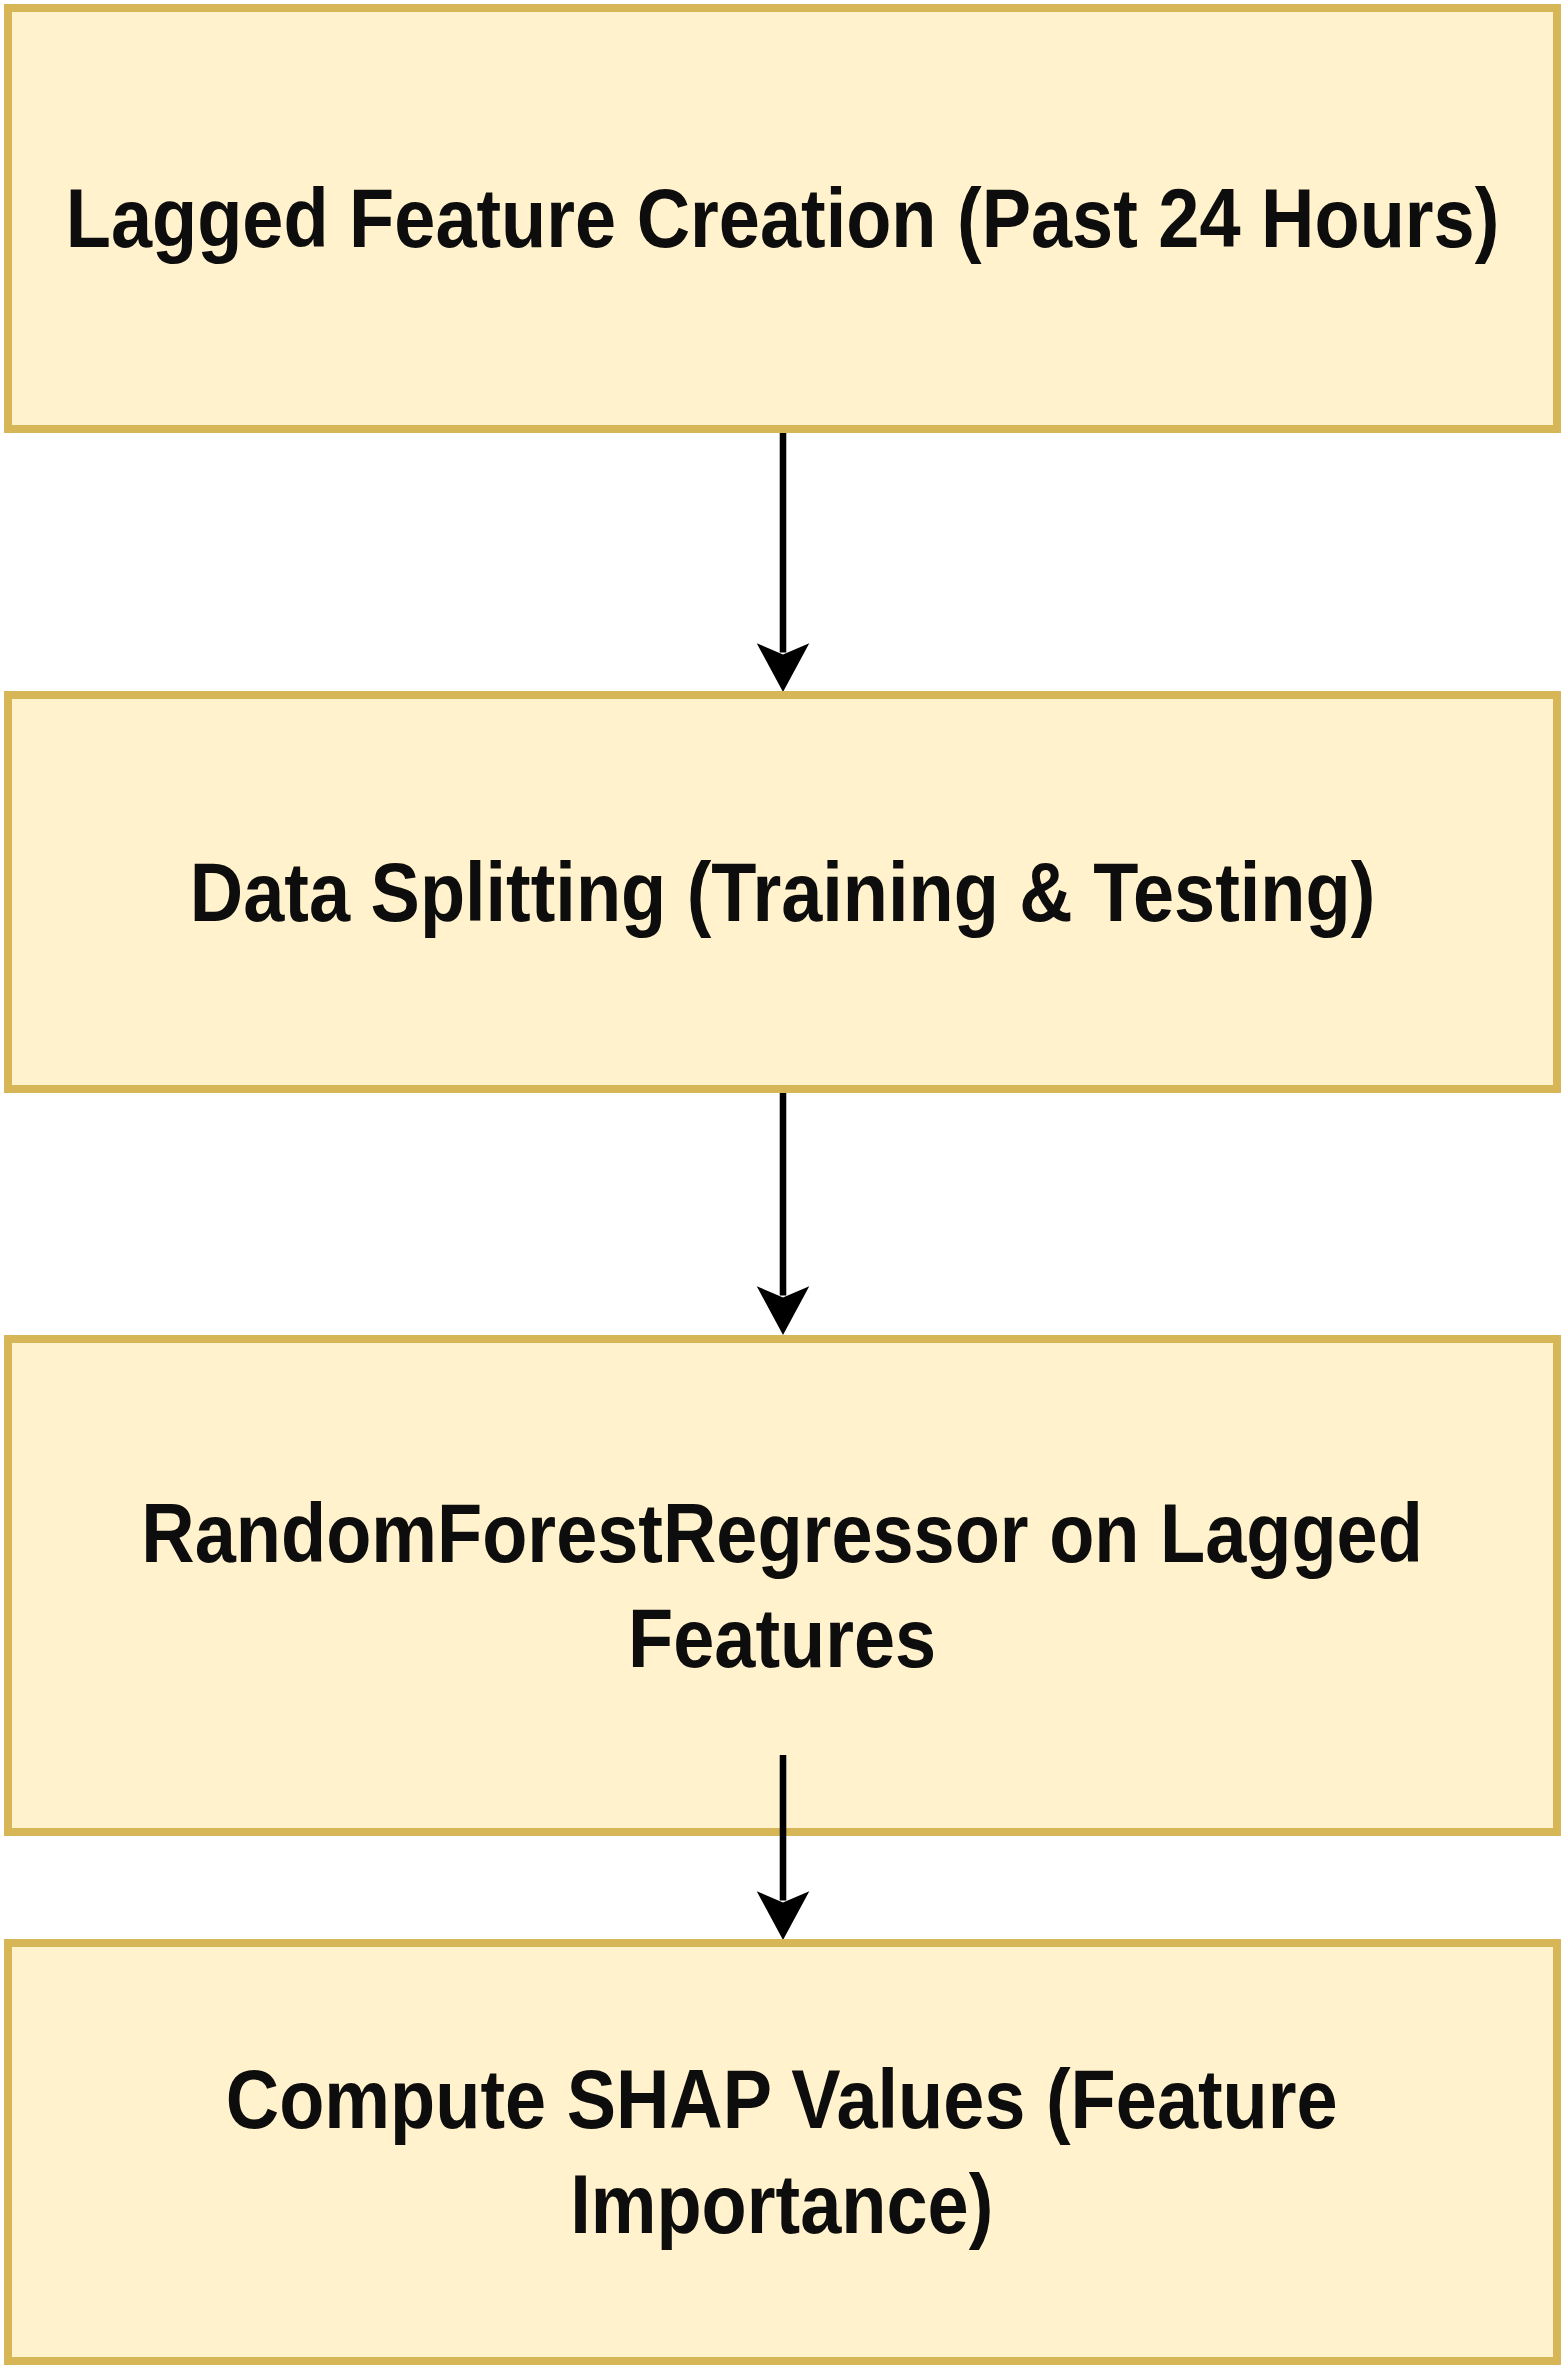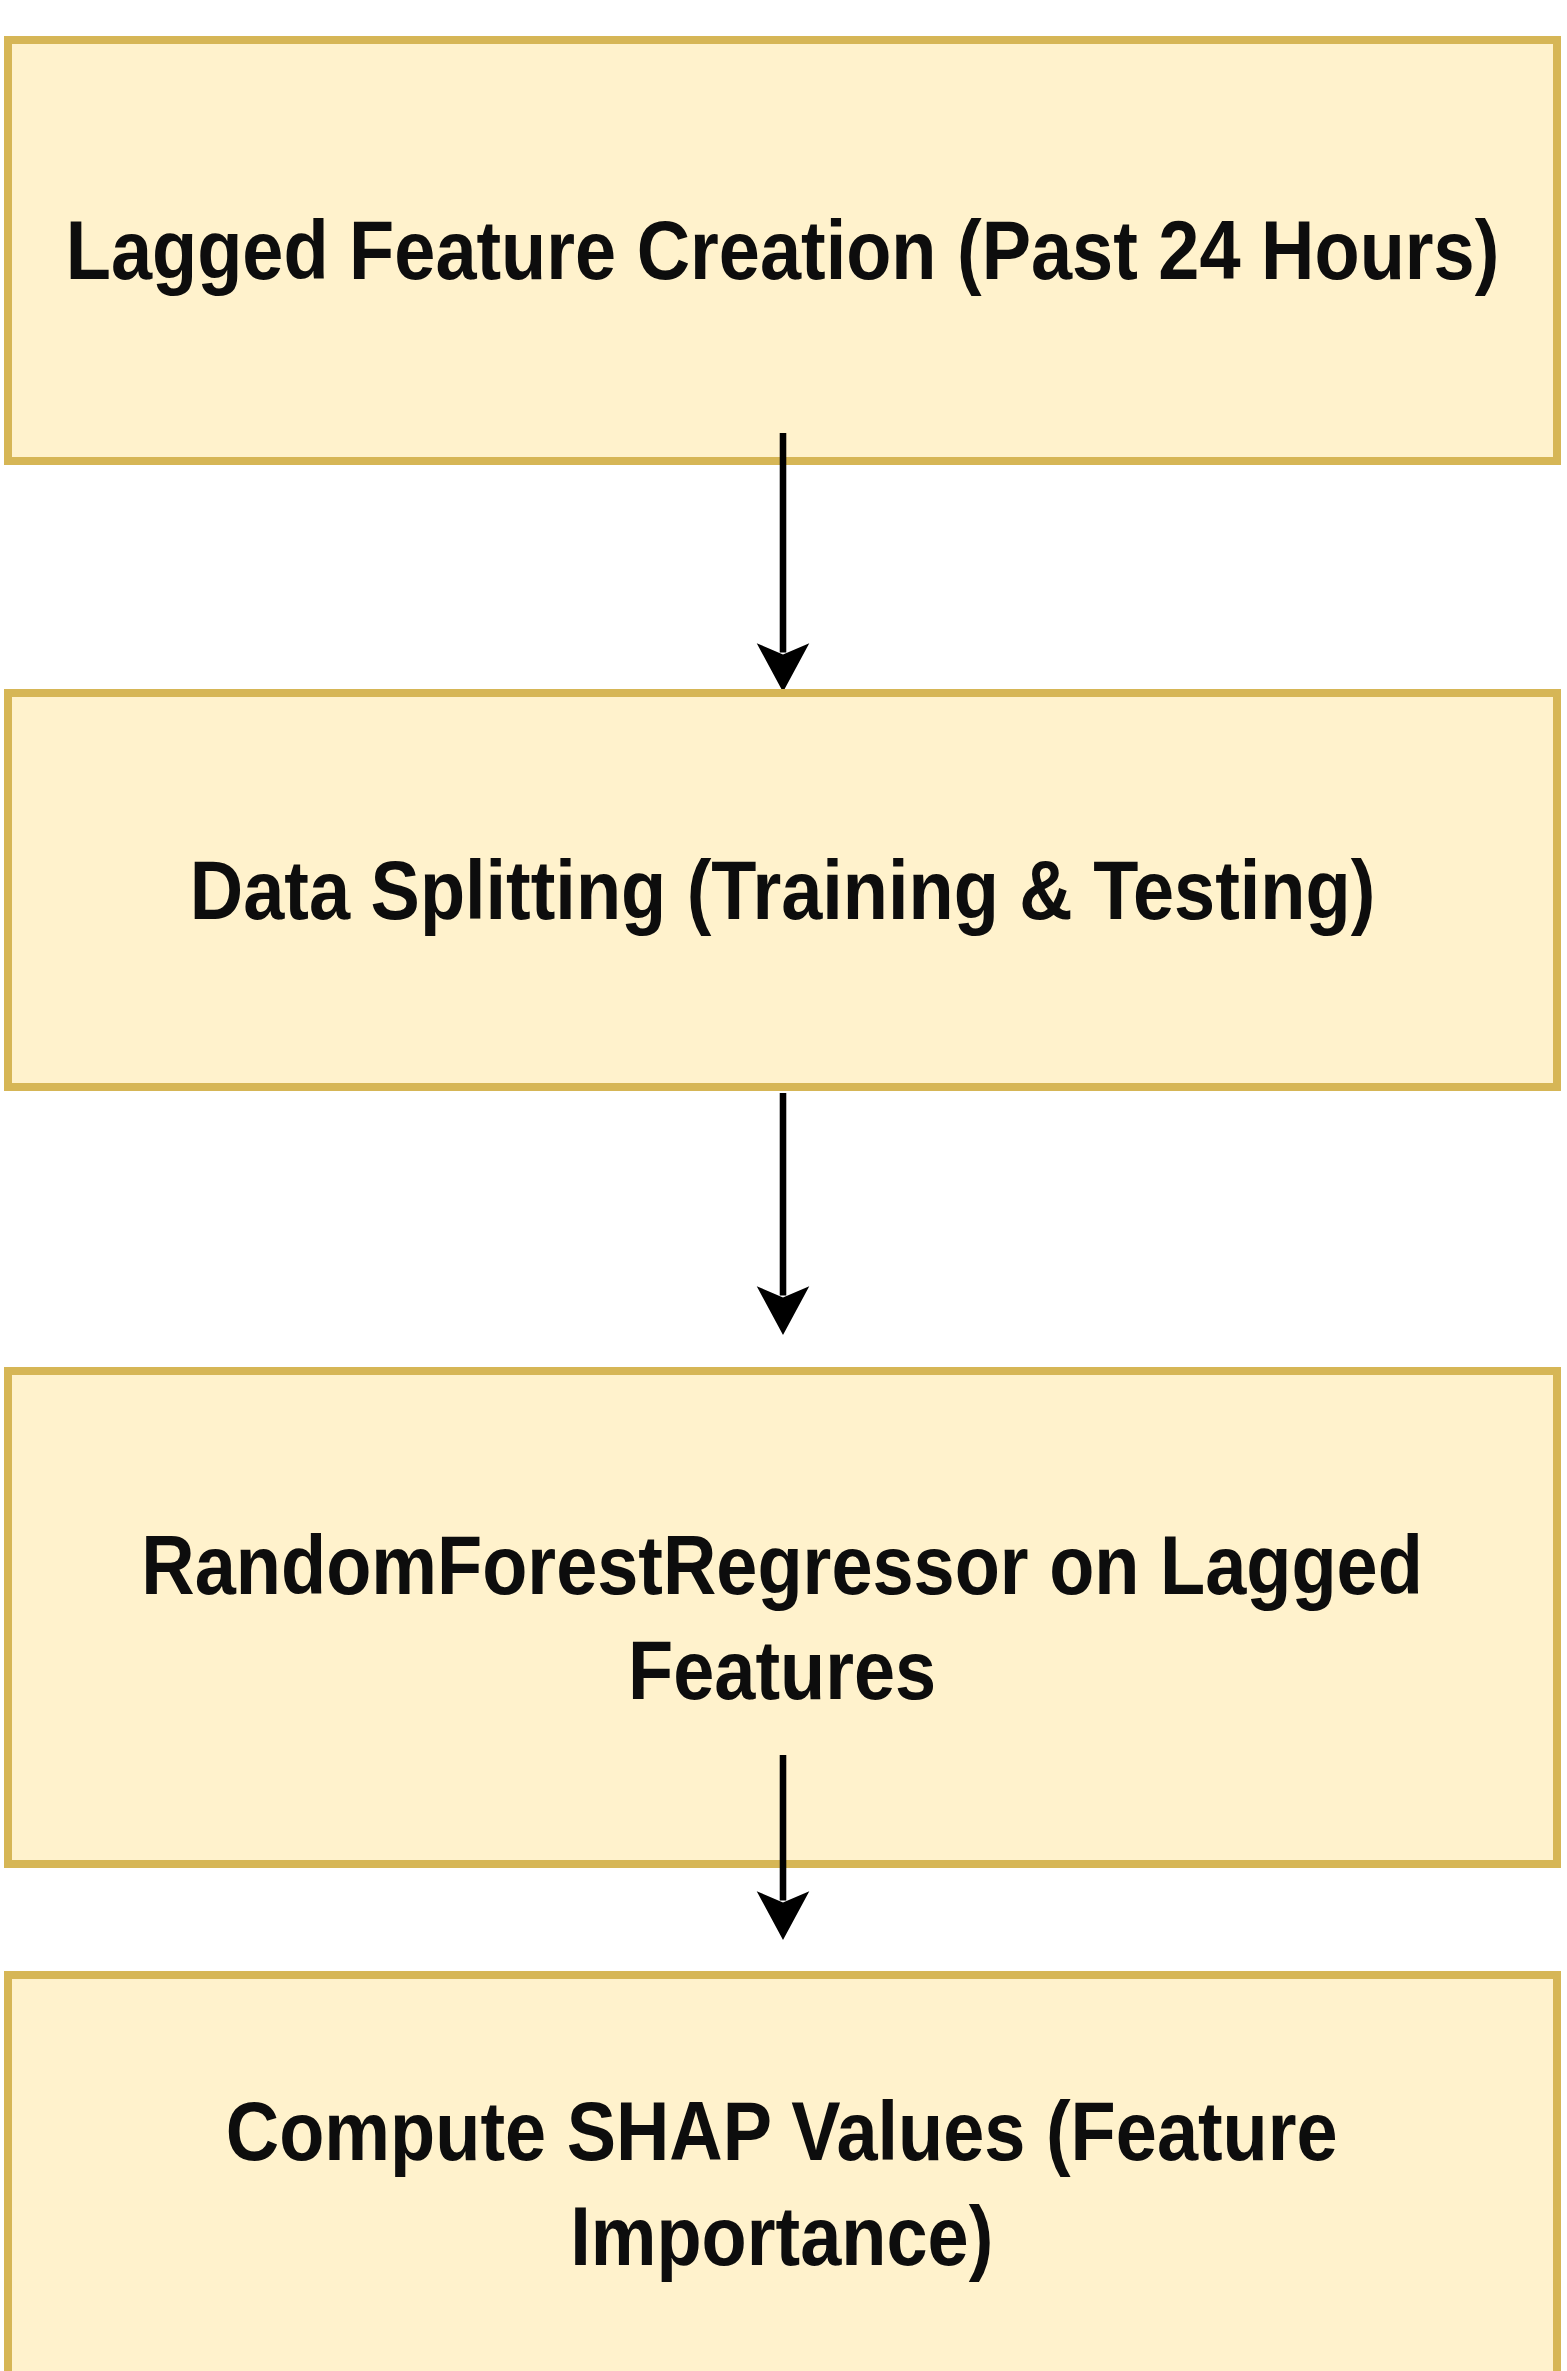--- a/index.html
+++ b/index.html
@@ -17,21 +17,20 @@
     position: absolute;
     left: 3.7px;
     width: 1557px;
     box-sizing: border-box;
     background: var(--box-fill, #FFF2CC);
     border: 8.4px solid var(--box-border, #D6B656);
     display: flex;
     align-items: center;
     justify-content: center;
     text-align: center;
-    margin-top: 32px;
   }
   .box-label {
     display: inline-block;
     font-weight: bold;
     font-size: 84px;
     line-height: 1.25;
     color: var(--text-color, #0d0d0d);
     transform: scaleX(0.88);
     transform-origin: 50% 50%;
     white-space: nowrap;
@@ -39,21 +38,21 @@
   .box-label .line {
     text-align: center;
   }
   .arrow {
     position: absolute;
     left: 750px;
     width: 66px;
     display: block;
   }
   #box-1 { top: 3.7px;    height: 429px; }
-  #box-2 { top: 657px;  height: 402px; }
+  #box-2 { top: 691px;  height: 402px; }
   #box-3 { top: 1335px; height: 501px; }
   #box-4 { top: 1939px; height: 426px; }
   #arrow-1 { top: 433px;  height: 259px; }
   #arrow-2 { top: 1093px; height: 242px; }
   #arrow-3 { top: 1755px; height: 185px; }
 </style>
 </head>
 <body style="--box-fill: #FFF2CC; --box-border: #D6B656; --text-color: #0d0d0d; background: rgb(255, 255, 255);">
 
 <div class="flow-box" id="box-1">

